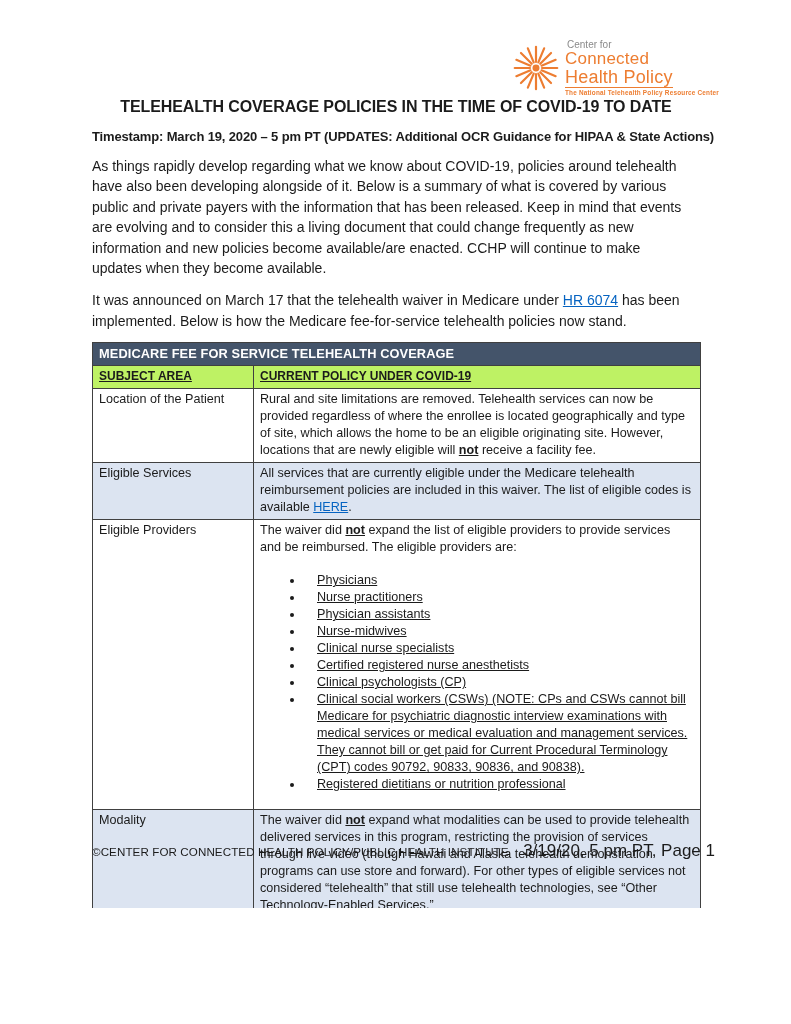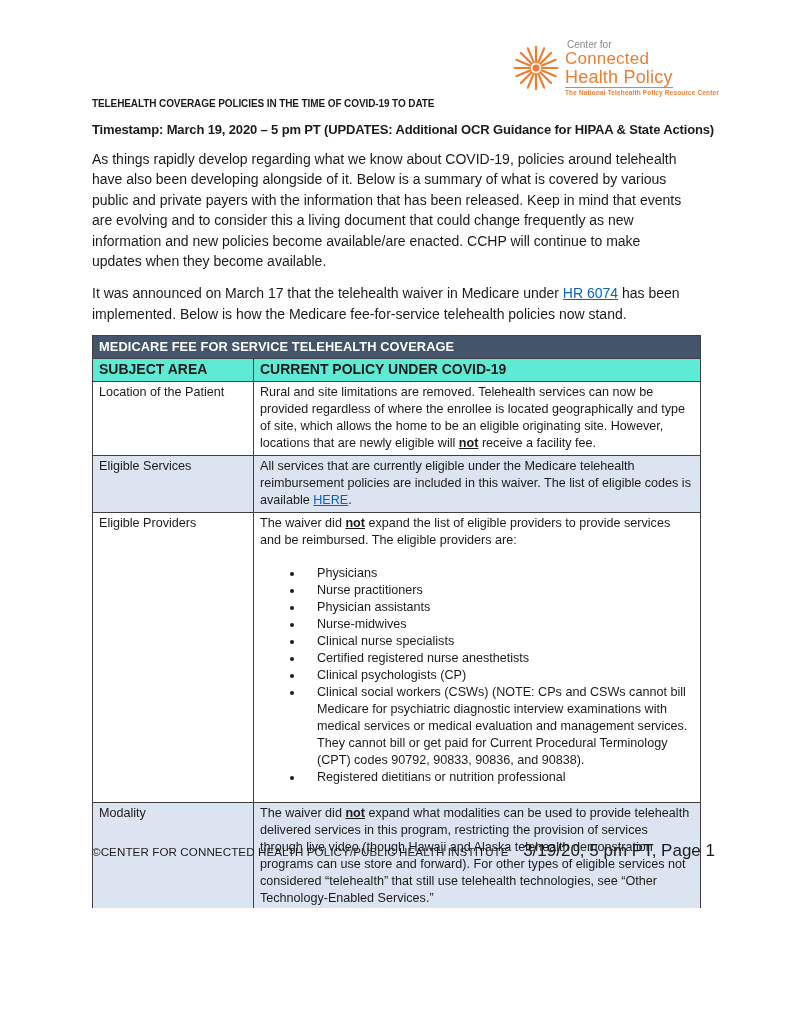--- a/index.html
+++ b/index.html
@@ -35,21 +35,21 @@
   .logo-text{display:flex;flex-direction:column;line-height:1.02;}
   .logo-l1{color:var(--logo-gray);font-size:10px;margin-left:2px;}
   .logo-l2{color:var(--logo-orange);font-size:17px;letter-spacing:.2px;}
   .logo-l3{color:var(--logo-orange);font-size:18px;letter-spacing:.2px;
            border-bottom:1px solid var(--logo-orange);padding-bottom:1px;width:fit-content;}
   .logo-tagline{color:var(--logo-orange);font-size:6.4px;font-weight:bold;
                 letter-spacing:.2px;margin-top:2px;white-space:nowrap;}
   
   .doc-title{
     margin:98px 0 0 0;
-    font-size:10px;font-weight:bold;letter-spacing:-.1px;
+    font-size:16px;font-weight:bold;letter-spacing:-.1px;text-align:center;
   }
   .timestamp{
     margin:13px 0 0 0;
     font-size:13px;font-weight:bold;letter-spacing:-.15px;white-space:nowrap;
   }
   .para{
     margin:12px 12px 0 0;
     font-size:14px;line-height:20.4px;
   }
   a.doc-link{color:var(--link);text-decoration:underline;cursor:pointer;}
@@ -64,30 +64,31 @@
     vertical-align:top;text-align:left;
     padding:2px 8px 3px 6px;
   }
   th.tbl-title{
     background:var(--table-header-bg);color:var(--table-header-text);
     text-align:center;font-size:12.8px;font-weight:bold;
     padding:3px 4px;letter-spacing:.1px;
     border-bottom:3px solid var(--header-accent-line);
   }
   th.col-head{
-    text-align:center;font-size:14px;font-weight:bold;
-    background:#5eead4;padding:2px 4px;
+    text-align:center;font-size:12px;font-weight:bold;
+    background:#bef264;padding:2px 4px;text-decoration:underline;
   }
   col.c-subject{width:161px;}
   col.c-policy{width:447px;}
   tr.shade td{background:var(--row-shade);}
   .emph{font-weight:bold;text-decoration:underline;}
   td.policy-cell ul{
     margin:16px 0 13px 0;
     padding-left:44px;
+    text-decoration:underline;
   }
   td.policy-cell li{padding-left:13px;line-height:17px;}
   td.cell-providers{padding-bottom:10px;}
   
   .footer{
     position:absolute;left:92px;right:76px;bottom:47px;
     display:flex;justify-content:space-between;align-items:center;
   }
   .footer-left{font-size:11.6px;letter-spacing:.1px;}
   .footer-right{font-size:17px;}

